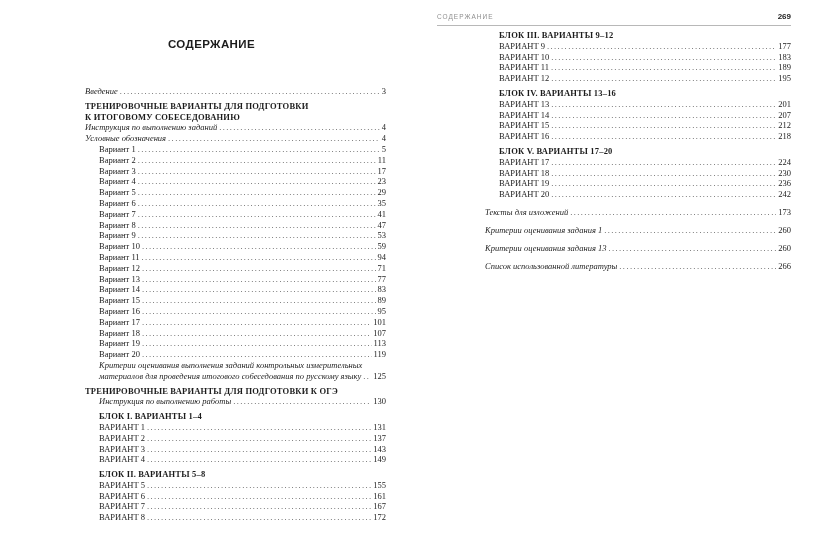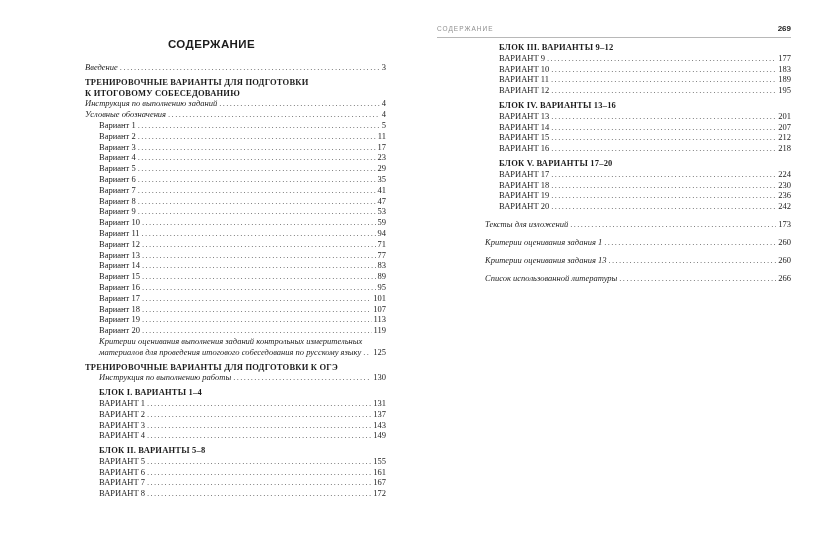--- a/index.html
+++ b/index.html
@@ -15,24 +15,24 @@
 
   
   .left-page { position: absolute; left: 37px; top: 38px; width: 349px; }
   .toc-title {
     font-family: "Liberation Sans", sans-serif;
     font-weight: 700;
     font-size: 11.5px;
     letter-spacing: .4px;
     text-align: center;
   }
-  .left-entries { margin-top: 12px; }
+  .left-entries { margin-top: 36px; }
 
   
-  .right-page { position: absolute; left: 437px; top: 24px; width: 354px; }
+  .right-page { position: absolute; left: 437px; top: 12px; width: 354px; }
   .running-head {
     display: flex;
     justify-content: space-between;
     align-items: baseline;
     padding-bottom: 4px;
     border-bottom: 1px solid #b8b8b8;
   }
   .running-title {
     font-family: "Liberation Sans", sans-serif;
     font-size: 6.5px;

